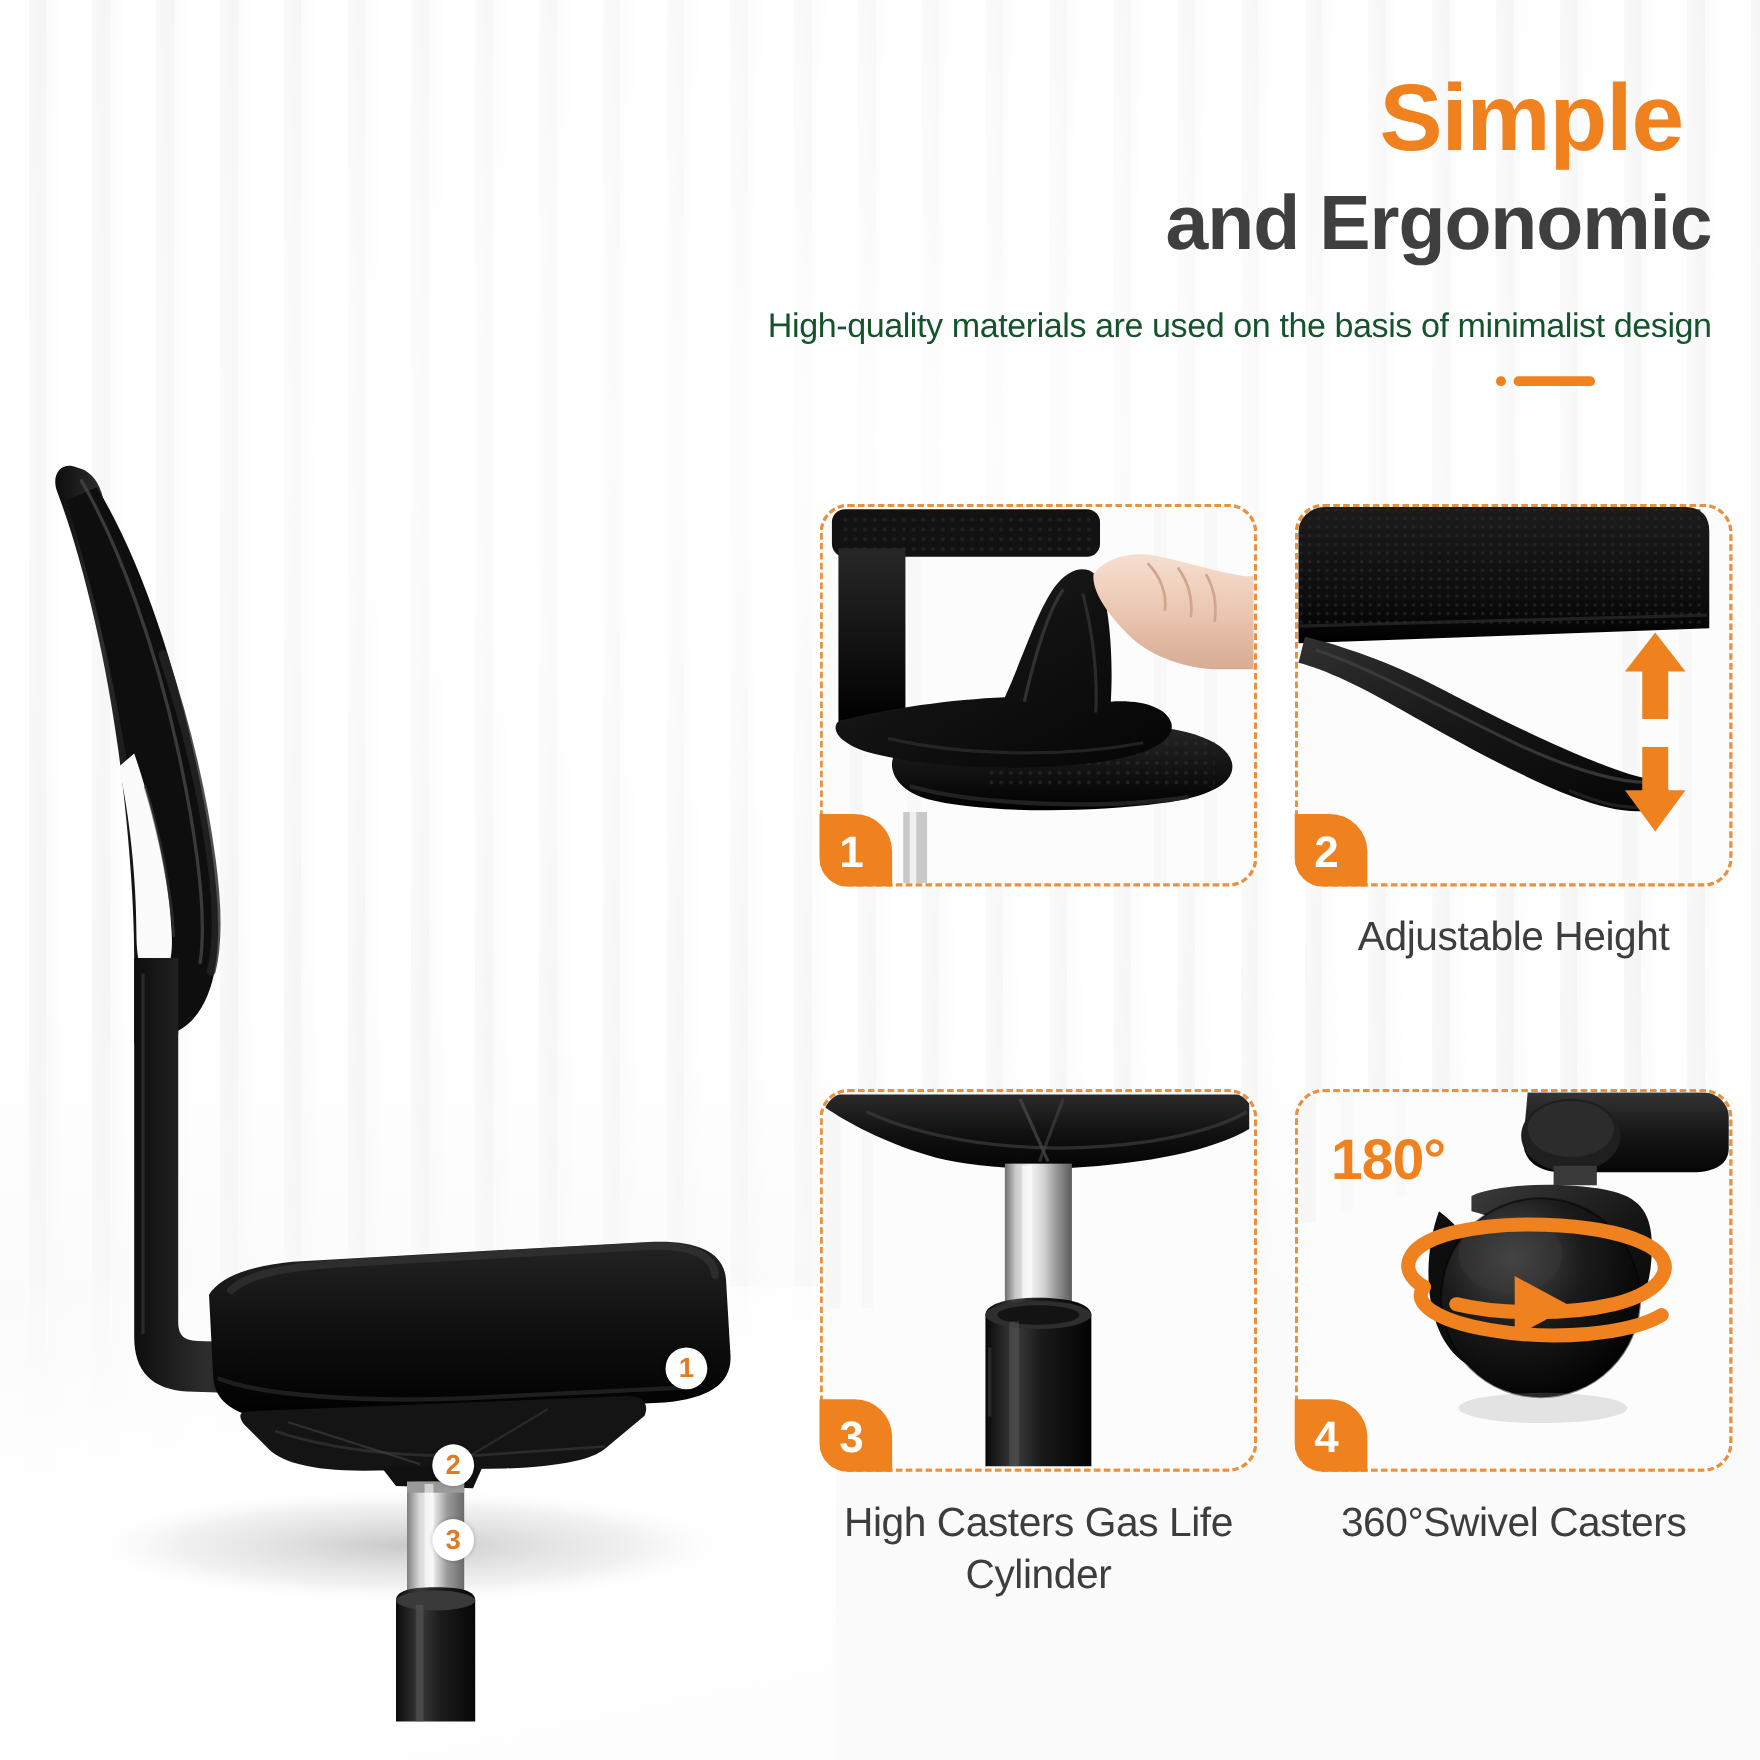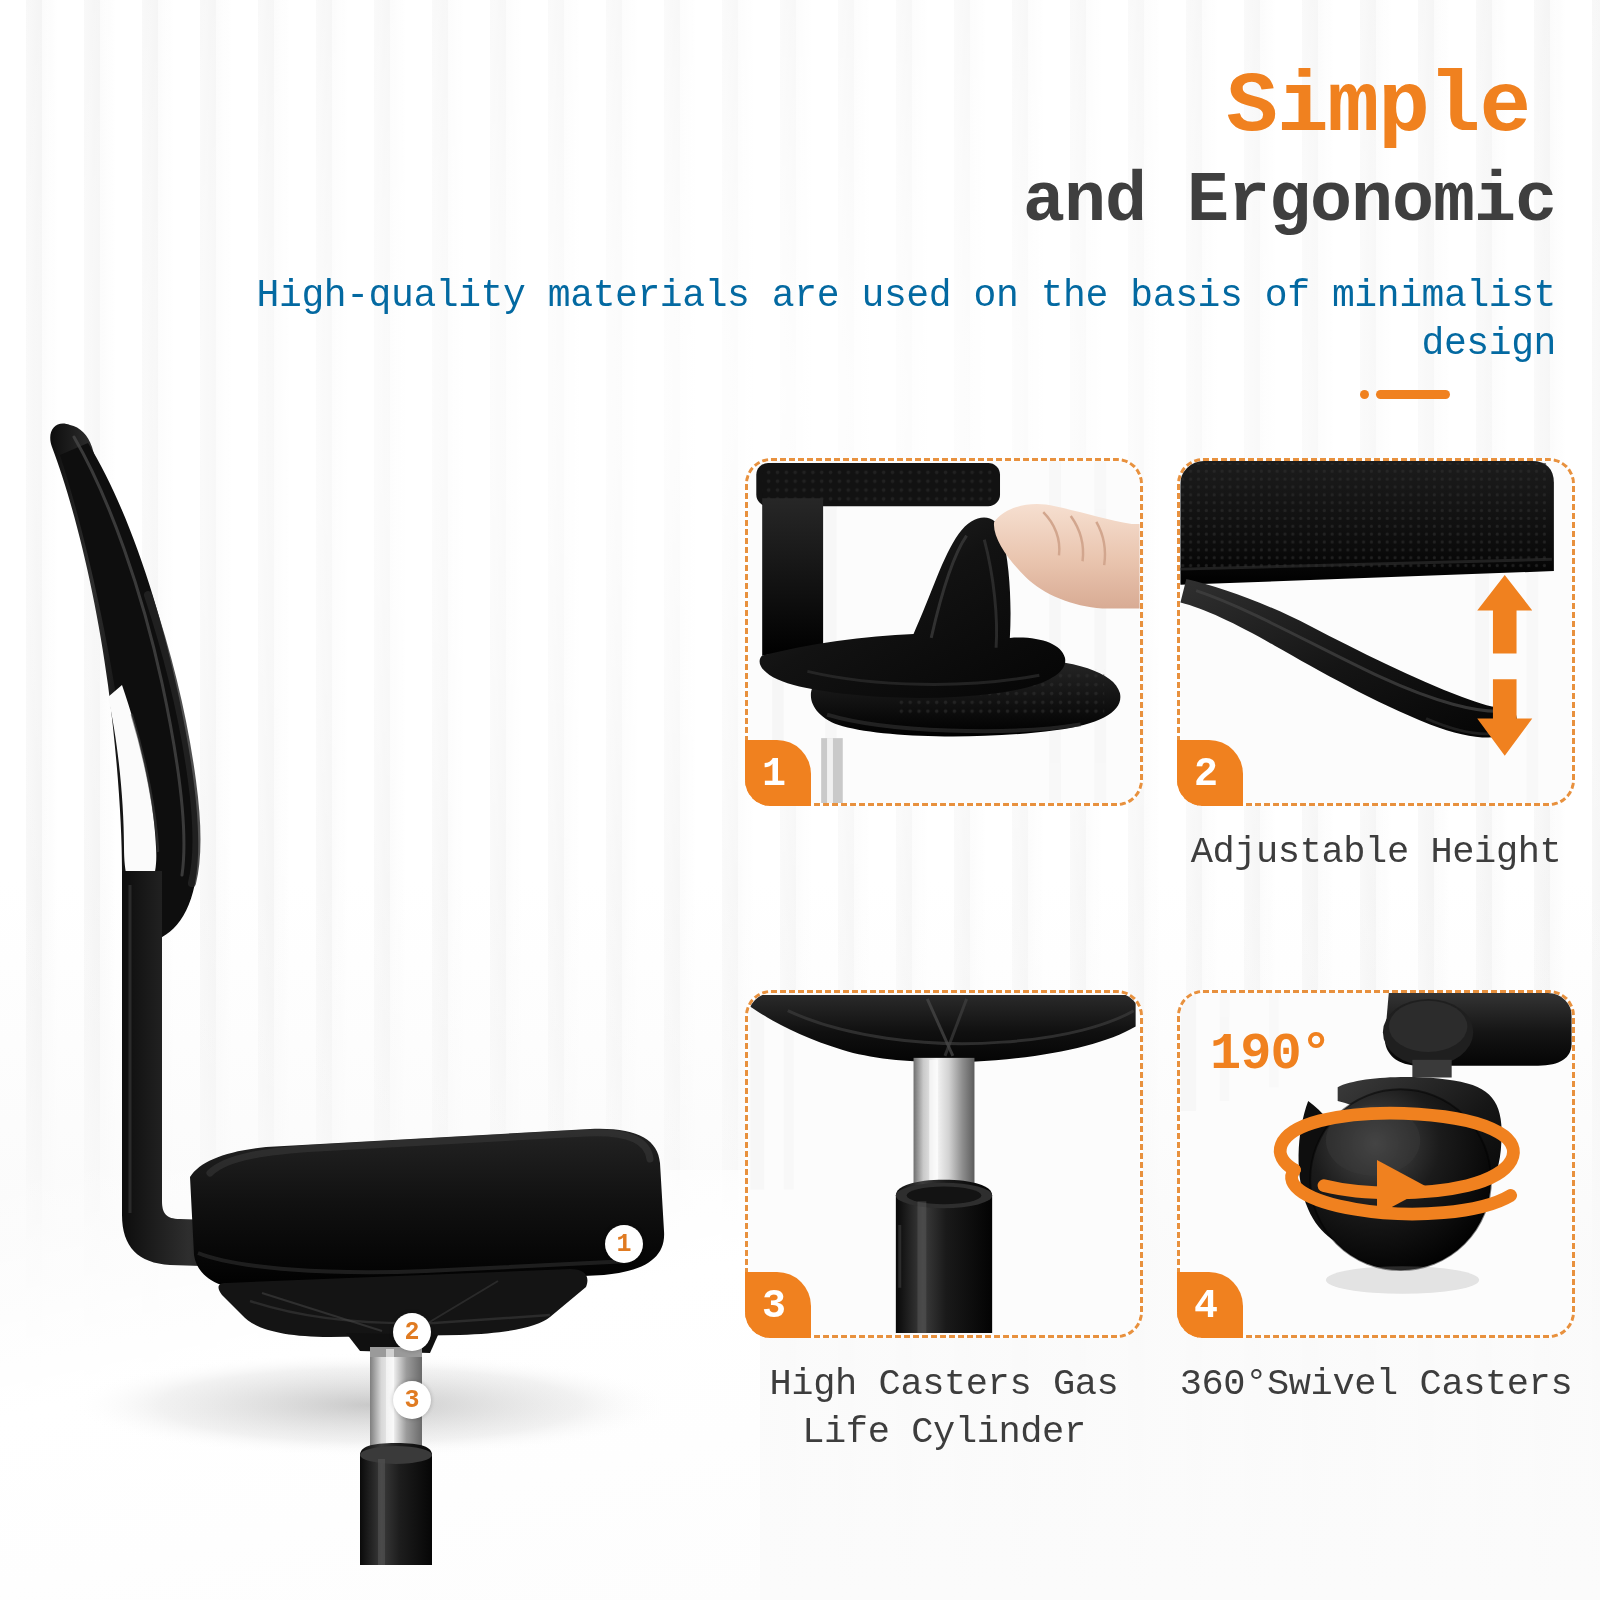--- a/index.html
+++ b/index.html
@@ -8,21 +8,20 @@
     font-family:"Liberation Sans", sans-serif;
     background:#ffffff;
     overflow:hidden;
   }
   
   #page{
     position:relative;
     width:1600px; height:1600px;
     overflow:hidden;
     background:#fdfdfd;
-    font-family:Liberation Mono, monospace;
   }
   
   #bg-slats{
     position:absolute; inset:0;
     background:
       repeating-linear-gradient(90deg,
         #ffffff 0px, #ffffff 26px,
         #f7f7f7 26px, #f2f2f2 42px,
         #fafafa 42px, #ffffff 58px);
     z-index:0;
@@ -51,21 +50,21 @@
     color:#F0811F; letter-spacing:-1px;
     padding-right:30px;
   }
   #title-line2{
     font-size:70px; line-height:96px; font-weight:bold;
     color:#3f3f3f; letter-spacing:-1px;
     padding-right:4px;
   }
   #subtitle{
     margin-top:22px;
-    font-size:38px; line-height:48px; color:#0369a1;
+    font-size:31px; line-height:48px; color:#14532d;
     letter-spacing:-.4px;
     padding-right:4px;
   }
   #divider{
     margin-top:22px;
     display:flex; align-items:center; justify-content:flex-end;
     gap:7px; padding-right:110px;
   }
   #divider .dot{ width:9px; height:9px; border-radius:50%; background:#F0811F; }
   #divider .bar{ width:74px; height:9px; border-radius:5px; background:#F0811F; }
@@ -584,21 +583,21 @@
                      C 250 206, 186 206, 146 196" fill="none" stroke="#F0811F" stroke-width="13" stroke-linecap="round"></path>
             <path d="M116 180
                      C 104 196, 130 212, 178 220
                      C 236 230, 306 224, 336 206" fill="none" stroke="#F0811F" stroke-width="13" stroke-linecap="round"></path>
 
             <path d="M200 170 L 252 198 L 200 226 Z" fill="#F0811F"></path>
 
             <ellipse cx="226" cy="292" rx="78" ry="14" fill="rgba(150,150,150,.25)"></ellipse>
           </svg>
         </div>
-        <div id="label-360">190°</div>
+        <div id="label-360">180°</div>
         <div class="badge">
           <span>4</span>
         </div>
       </div>
       <div class="fcaption">360°Swivel Casters</div>
     </div>
 
   </div>
 </div>
 

